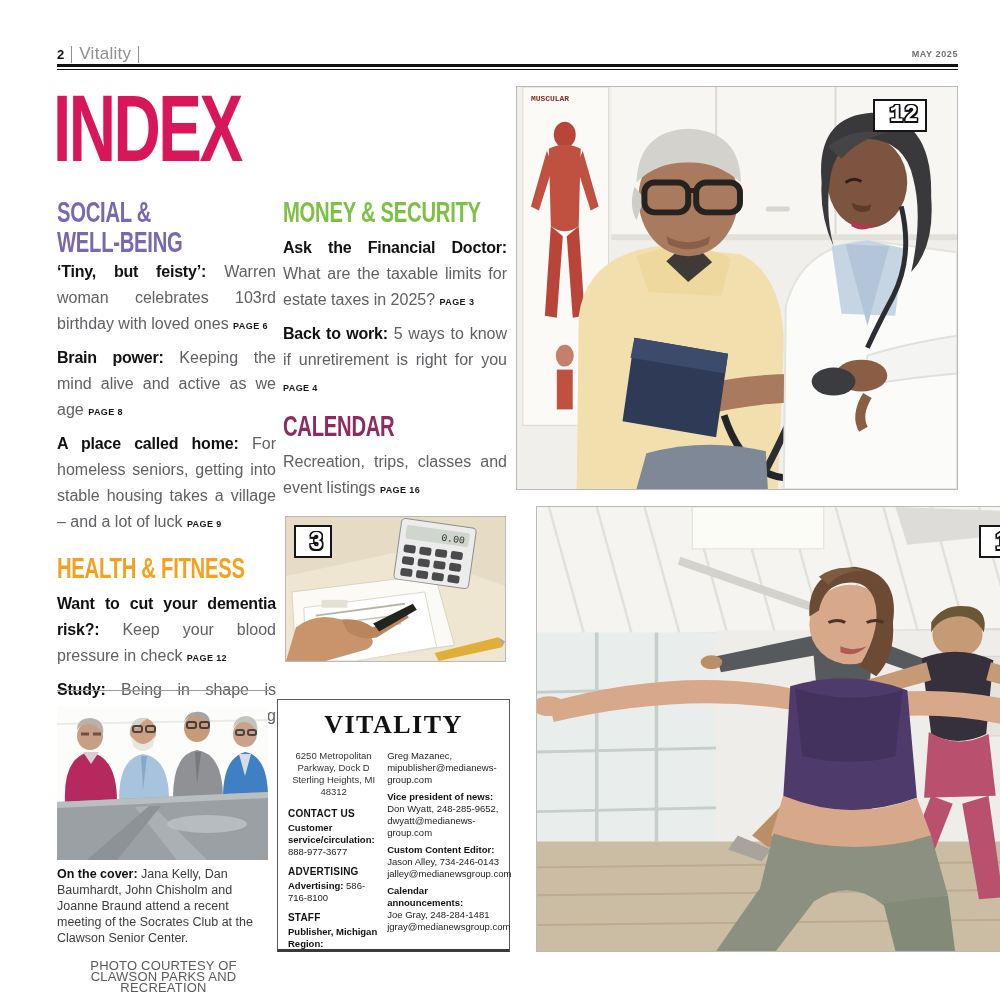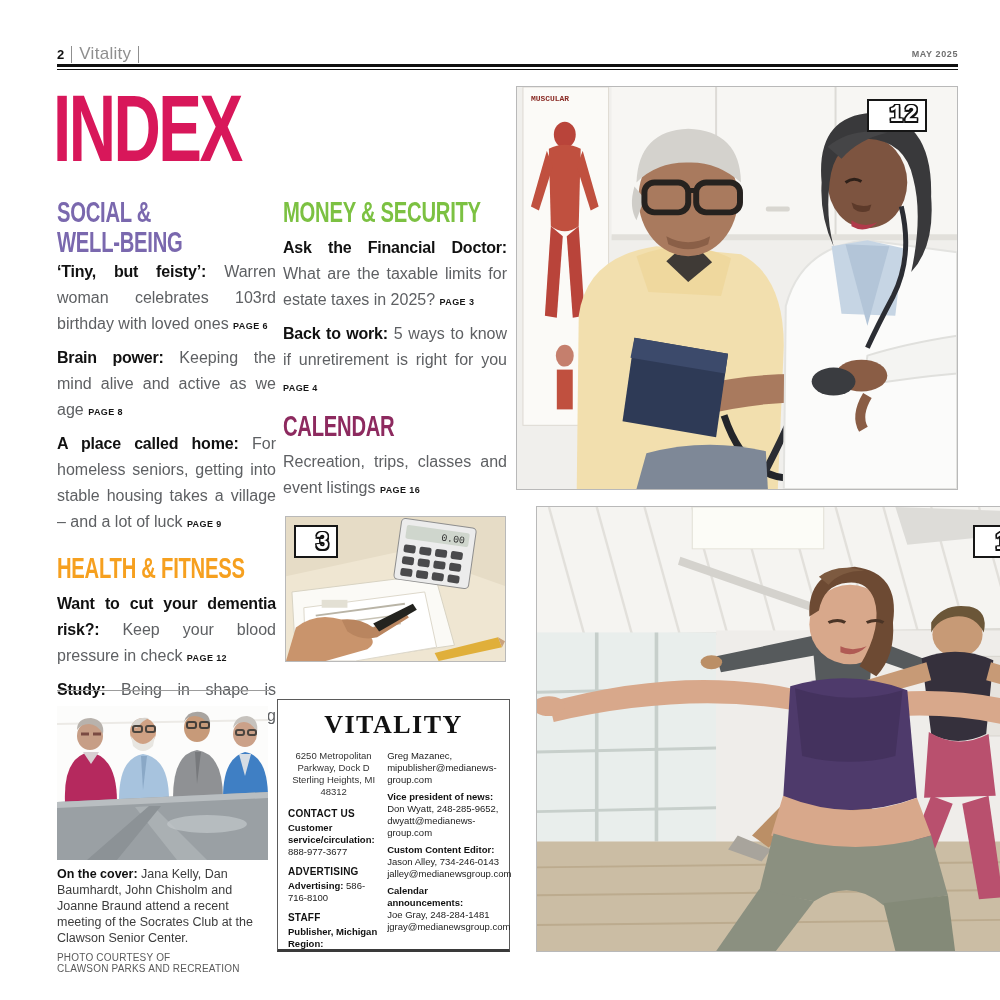--- a/index.html
+++ b/index.html
@@ -40,31 +40,31 @@
   .pref{font-size:9px;font-weight:800;color:#161616;letter-spacing:.4px;white-space:nowrap;}
   .divider{position:absolute;left:57px;top:690px;width:212px;height:1px;background:#9c9c9c;}
   
   .photo{position:absolute;overflow:hidden;border:1px solid #b9b9b9;box-sizing:border-box;background:#eee;}
   .ph-bp{left:516px;top:86px;width:442px;height:404px;font-family:Liberation Mono, monospace;}
   .ph-yoga{left:536px;top:506px;width:530px;height:446px;}
   .ph-tax{left:285px;top:516px;width:221px;height:146px;}
   .ph-cover{left:57px;top:706px;width:211px;height:154px;border:none;background:#fdfdfd;}
   .photo svg{display:block;width:100%;height:100%;}
   .badge{
-    position:absolute;background:#fff;border:2px solid #161616;padding:1px 6px 2px 20px;
+    position:absolute;background:#fff;border:2px solid #161616;padding:1px 6px 2px 14px;
     font-weight:800;font-size:23px;line-height:26px;color:#fff;letter-spacing:1px;
     text-shadow:-1.5px -1.5px 0 #111,1.5px -1.5px 0 #111,-1.5px 1.5px 0 #111,1.5px 1.5px 0 #111,0 -1.5px 0 #111,0 1.5px 0 #111,-1.5px 0 0 #111,1.5px 0 0 #111;
   }
   .b-tr{top:12px;right:30px;}
   .b-tr2{top:18px;right:34px;}
   .b-tl{top:8px;left:8px;}
   
   .caption{position:absolute;left:57px;top:866px;width:213px;font-size:12.5px;line-height:16px;color:#3c3c3c;}
   .caption b{color:#101010;}
-  .credit{margin-top:6px;text-align:left;font-size:10px;line-height:11px;color:#5a5a5a;letter-spacing:.2px;}
+  .credit{margin-top:14px;text-align:center;font-size:13px;line-height:11px;color:#5a5a5a;letter-spacing:.2px;}
   
   .masthead{
     position:absolute;left:277px;top:699px;width:233px;height:253px;box-sizing:border-box;
     border:1px solid #5a5a5a;border-bottom:3px solid #3a3a3a;background:#fff;padding:8px 10px 6px 10px;
   }
   .masthead .mtitle{
     text-align:center;font-family:"Liberation Serif",serif;font-weight:700;
     font-size:26px;letter-spacing:1.5px;color:#111;margin:2px 0 10px 0;
   }
   .mcols{display:flex;gap:8px;font-size:9.5px;line-height:12px;color:#222;}

